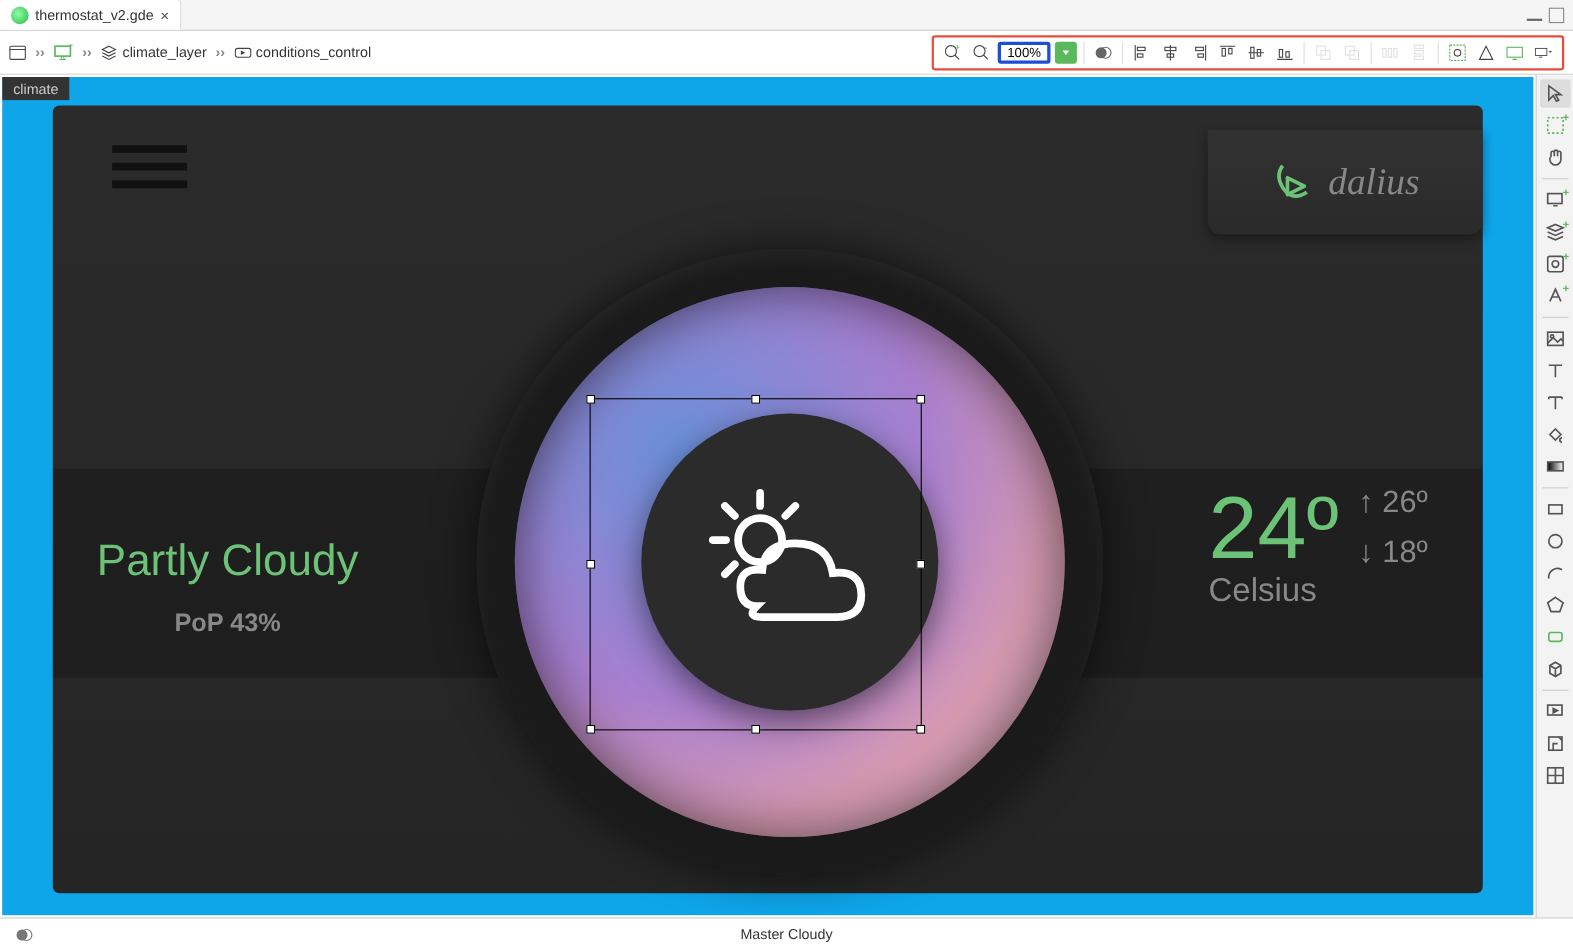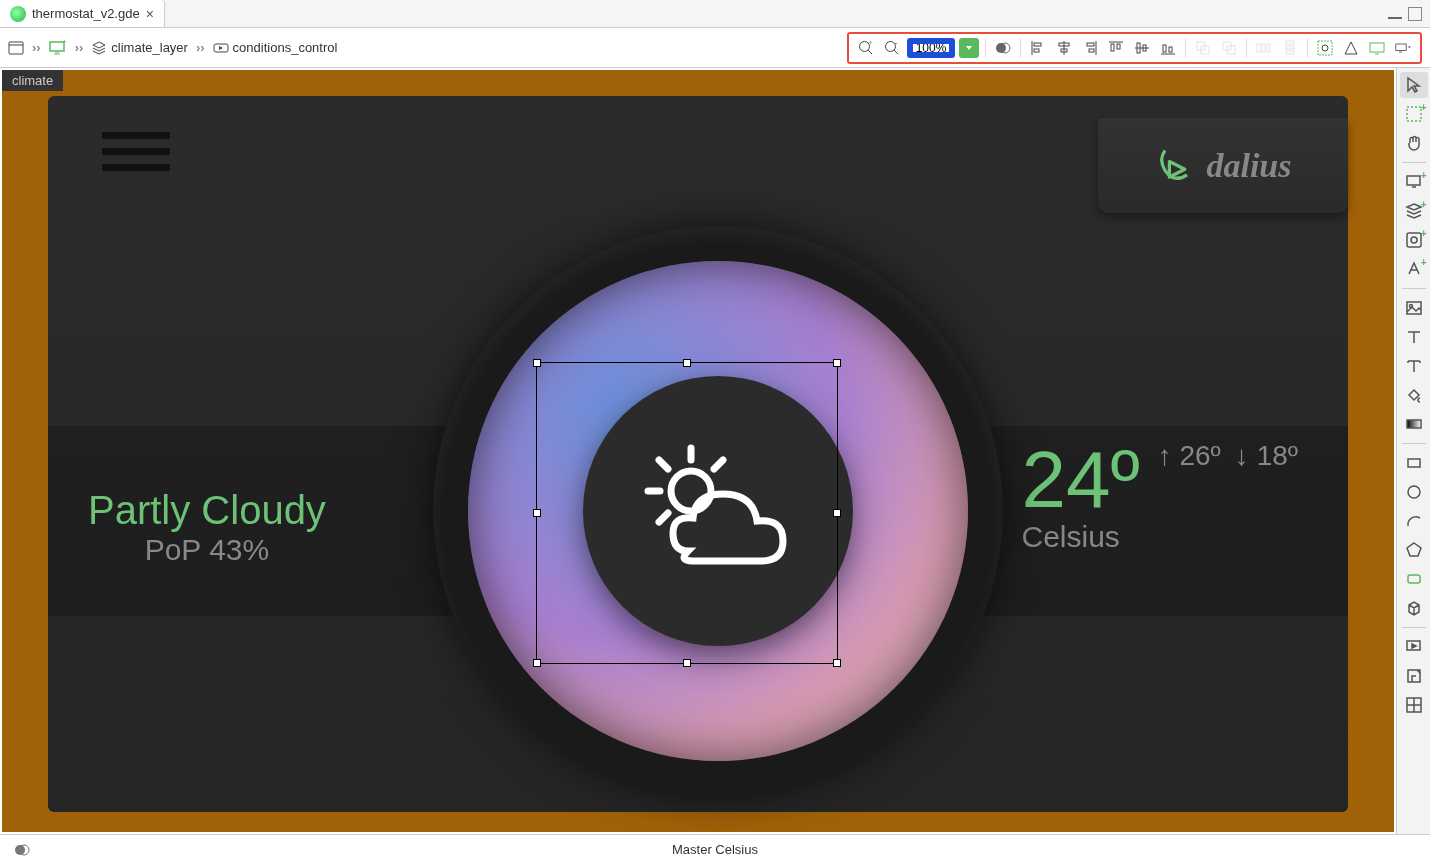--- a/index.html
+++ b/index.html
@@ -69,21 +69,21 @@
     height: 32px;
   }
   .btn {
     width: 22px; height: 22px;
     display: flex; align-items: center; justify-content: center;
     border-radius: 3px;
     color: #444;
   }
   .btn svg { width: 16px; height: 16px; }
   .zoominput {
-    width: 48px; text-align: center; border: 6px solid #1d4ed8;
+    width: 48px; text-align: center; border: 3px solid #1d4ed8;
     border-radius: 3px; height: 20px; font-size: 12px;
   }
   .green-drop {
     width: 20px; height: 20px; background: #5cb85c; border-radius: 3px;
     display: flex; align-items: center; justify-content: center; color: #fff;
   }
   .vdiv { width: 1px; height: 20px; background: #ddd; margin: 0 2px; }
   .btn.dim { opacity: 0.35; }
 
   
@@ -118,21 +118,21 @@
 
   
   .canvas-wrap {
     position: absolute;
     top: 68px; left: 0; right: 34px; bottom: 30px;
     background: #fff;
     padding: 2px;
   }
   .canvas {
     width: 100%; height: 100%;
-    background: #a16207;
+    background: #0ea5e9;
     position: relative;
     overflow: hidden;
   }
   .crumb-climate {
     position: absolute; top: 0; left: 0;
     background: #333;
     color: #ccc;
     padding: 3px 10px;
     font-size: 13px;
   }
@@ -160,40 +160,40 @@
   .brand {
     position: absolute; top: 22px; right: 0;
     width: 250px; height: 95px;
     background: linear-gradient(180deg,#323232,#2a2a2a);
     border-radius: 0 0 12px 12px;
     display: flex; align-items: center; justify-content: center;
     box-shadow: 0 4px 10px rgba(0,0,0,.4);
     gap: 8px;
   }
   .brand svg { width: 44px; height: 44px; }
-  .brandname { font-family: cursive; font-size: 34px; font-style: italic; color: #888; font-weight: bold; }
+  .brandname { font-family: cursive; font-size: 34px; font-style: italic; color: #888; }
 
   .midband {
     position: absolute;
     top: 330px; left: 0; right: 0; height: 190px;
     background: rgba(0,0,0,.22);
   }
   .cond {
     position: absolute; left: 40px; top: 30px;
     text-align: center;
   }
   .cond .c1 { color: #6cc276; font-size: 40px; font-weight: 300; margin-top: 32px; }
-  .cond .c2 { color: #888; font-size: 30px; font-weight: 400; }
+  .cond .c2 { color: #888; font-size: 23px; font-weight: 700; margin-top: 20px; }
   .temp {
     position: absolute; right: 50px; top: 14px;
     display: flex; gap: 18px; align-items: flex-start;
   }
   .temp .big { color: #6cc276; font-size: 80px; font-weight: 300; line-height: 1; }
   .temp .unit { color: #888; font-size: 30px; font-weight: 300; }
-  .temp .hl { display: flex; gap: 14px; color: #888; font-size: 28px; }
+  .temp .hl { display: flex; flex-direction: column; gap: 14px; color: #888; font-size: 28px; }
 
   
   .dial {
     position: absolute;
     left: 385px; top: 130px;
     width: 570px; height: 570px;
     border-radius: 50%;
     background: #1a1a1a;
     box-shadow: 0 0 40px rgba(0,0,0,.6), inset 0 8px 20px rgba(255,255,255,.05);
     display: flex; align-items: center; justify-content: center;
@@ -615,14 +615,14 @@
         <line x1="9" y1="2" x2="9" y2="16"></line>
       </svg>
     </div>
 </div>
 
 <div class="status">
   <svg class="dot" viewBox="0 0 16 16">
       <circle cx="6" cy="8" r="5" fill="#777"></circle>
       <circle cx="10" cy="8" r="5" fill="none" stroke="#777"></circle>
     </svg>
-  <span>Master Celsius</span>
+  <span>Master Cloudy</span>
 </div>
 
 </body></html>

